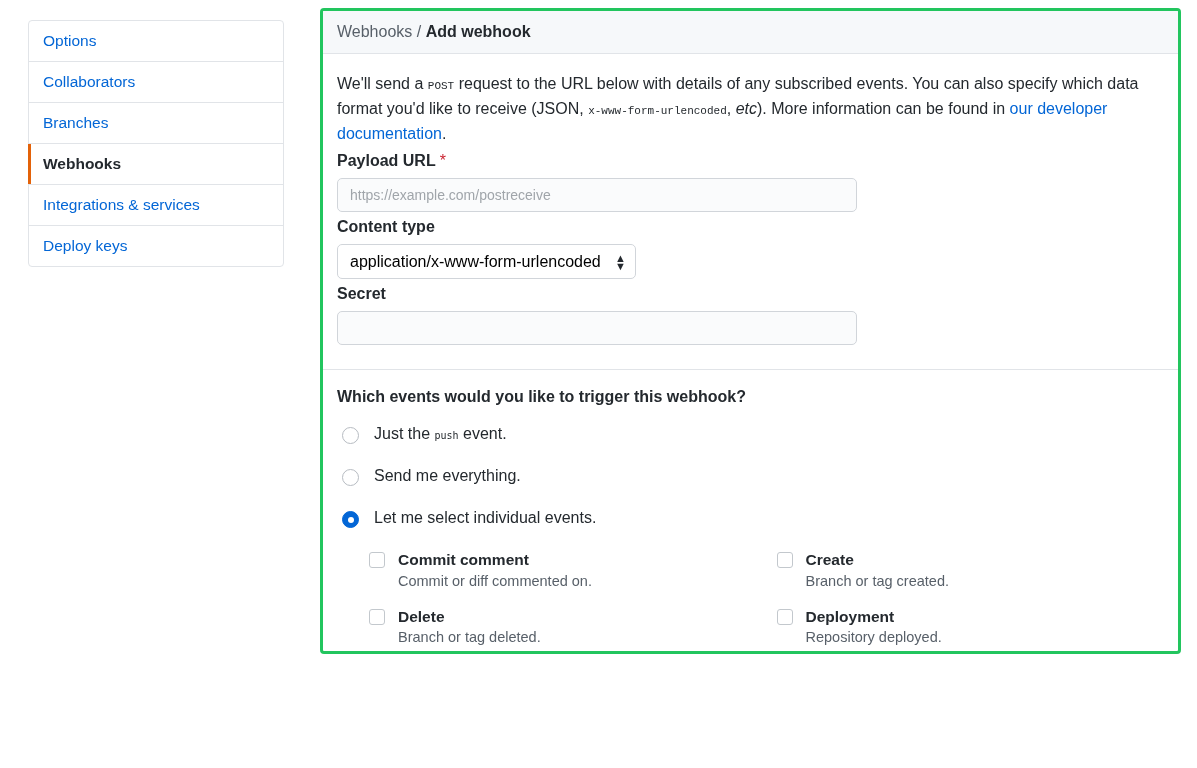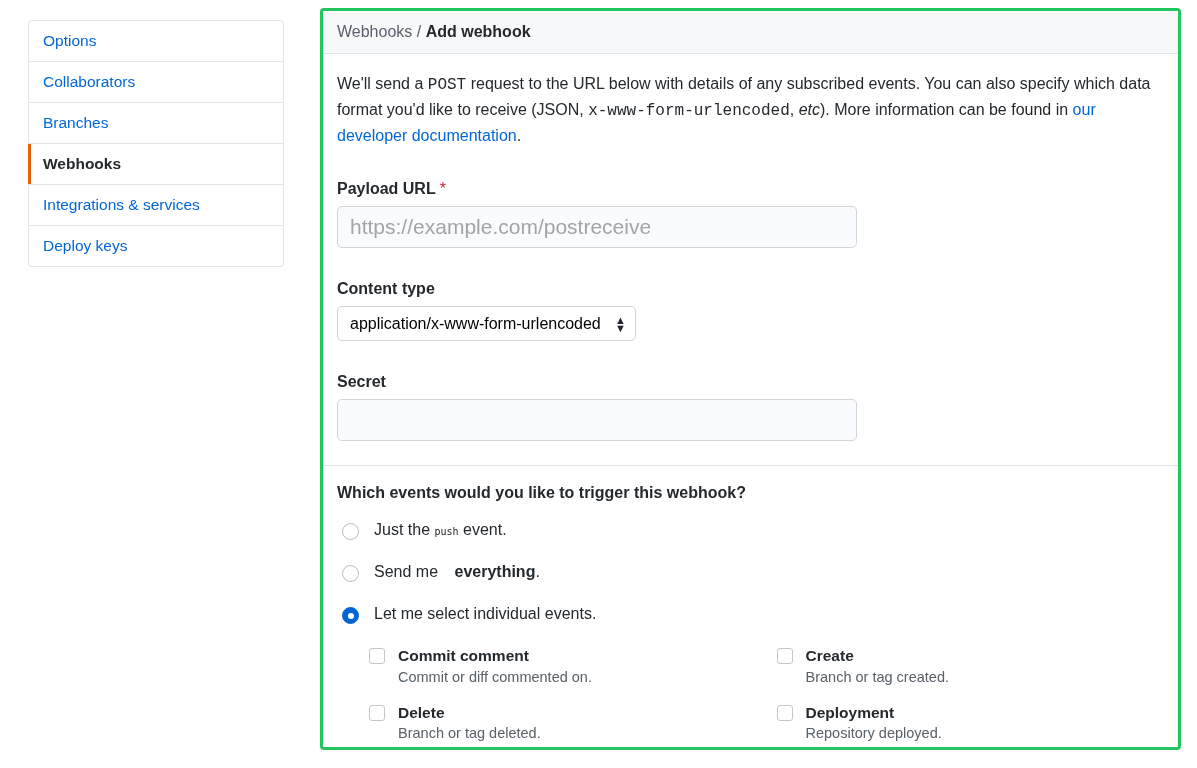--- a/index.html
+++ b/index.html
@@ -71,36 +71,36 @@
   .section {
     padding: 18px 14px 6px;
   }
   .section.bordered { border-bottom: 1px solid #e1e4e8; padding-bottom: 24px;}
   .desc {
     font-size: 16px;
     line-height: 1.55;
     color: #24292e;
     margin: 0 0 4px;
   }
-  .desc code { font-family: SFMono-Regular, Consolas, "Liberation Mono", Menlo, monospace; font-size: 16px; }
+  .desc code { font-family: SFMono-Regular, Consolas, "Liberation Mono", Menlo, monospace; font-size: 11px; }
   .desc a { color: #0366d6; text-decoration: none; }
-  .form-group { margin-top: 32px; }
+  .form-group { margin-top: 6px; }
   .form-label {
     display: block;
     font-size: 16px;
     font-weight: 600;
     margin-bottom: 8px;
     color: #24292e;
   }
   .req { color: #cb2431; font-weight: 400; }
   .text-input {
     width: 520px;
     max-width: 100%;
     padding: 8px 12px;
-    font-size: 21px;
+    font-size: 14px;
     border: 1px solid #d1d5da;
     border-radius: 5px;
     background: #fafbfc;
     color: #24292e;
   }
   .text-input::placeholder { color: #a0a5aa; }
   .select-wrap {
     position: relative;
     display: inline-block;
   }
@@ -157,21 +157,21 @@
   .radio:checked::after {
     content: "";
     position: absolute;
     left: 50%; top: 50%;
     width: 6px; height: 6px;
     background: #fff;
     border-radius: 50%;
     transform: translate(-50%, -50%);
   }
   .radio-label code { font-family: SFMono-Regular, Consolas, monospace; font-size: 10px; }
-  .radio-label b { font-weight: 700; margin-left: 12px; }
+  .radio-label b { font-weight: 400; }
   .event-grid {
     display: grid;
     grid-template-columns: 1fr 1fr;
     gap: 18px 16px;
     margin-left: 28px;
     margin-top: 4px;
   }
   .event-item { display: flex; gap: 10px; }
   .checkbox {
     appearance: none;

